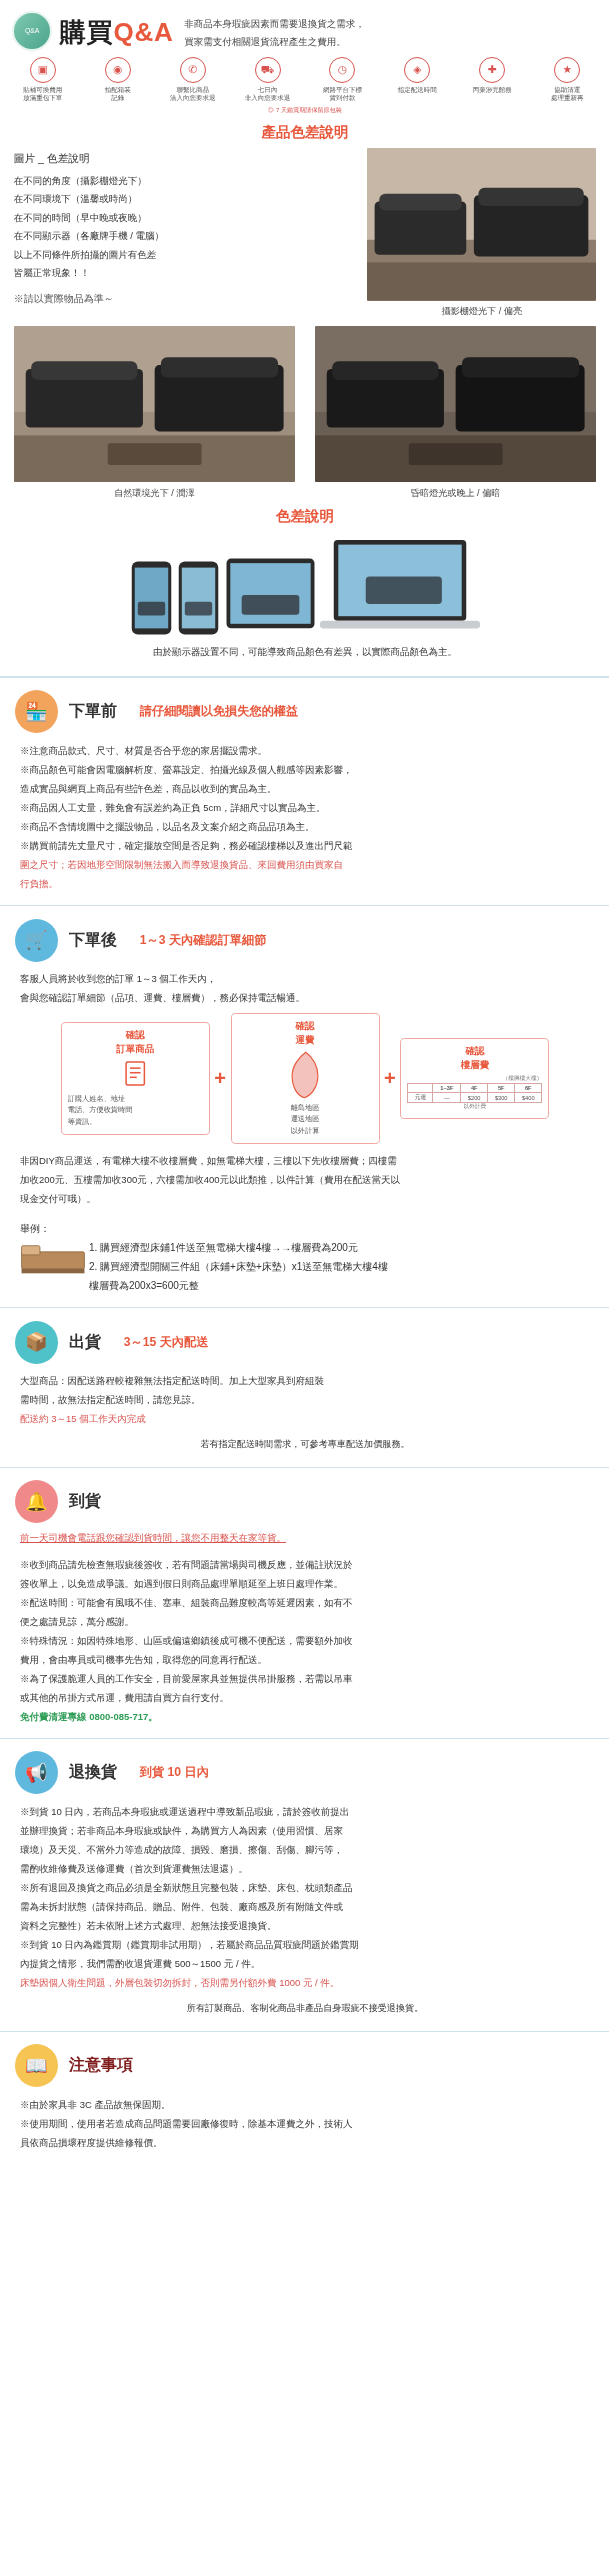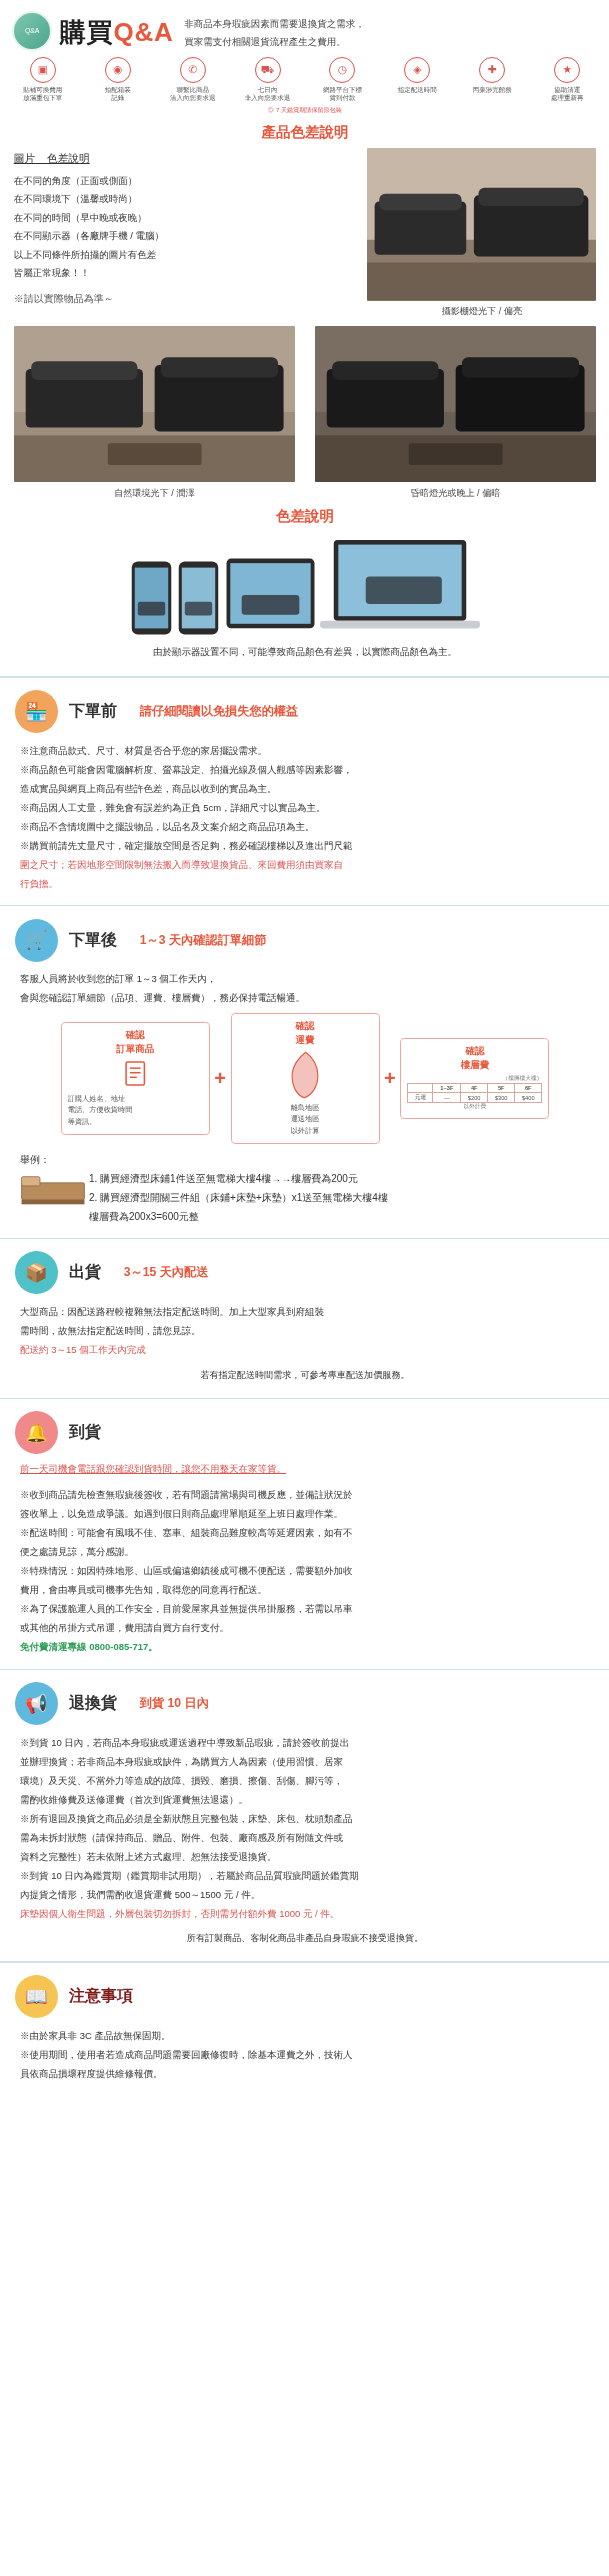--- a/index.html
+++ b/index.html
@@ -155,24 +155,24 @@
       <div style="white-space:pre-line">協助清運
 處理重新再</div>
     </div>
   </div>
   <div class="strip-note">◎ 7 天鑑賞期請保留原包裝</div>
 
   <div class="center-title">產品色差說明</div>
 
   <div class="cd-wrap">
     <div class="cd-text">
-      <div style="font-size:10.7px;margin-bottom:3px;text-decoration:underline;">
+      <div style="font-size:10.7px;margin-bottom:3px;">
         <span>圖片 _ 色差說明</span>
       </div>
-      <div>在不同的角度（正面或側面）</div>
+      <div>在不同的角度（攝影棚燈光下）</div>
       <div>在不同環境下（溫馨或時尚）</div>
       <div>在不同的時間（早中晚或夜晚）</div>
       <div>在不同顯示器（各廠牌手機 / 電腦）</div>
       <div>以上不同條件所拍攝的圖片有色差</div>
       <div>皆屬正常現象！！</div>
       <div class="cd-note">※請以實際物品為準～</div>
     </div>
     <div class="cd-photo">
       <svg class="photo" viewBox="0 0 300 200" preserveAspectRatio="none">
         <rect width="300" height="200" fill="#b8a898"></rect>
@@ -320,20 +320,25 @@
           <td>$200</td>
           <td>$300</td>
           <td>$400</td>
         </tr>
       </tbody>
         </table>
       <div class="mini-cap" style="text-align:center">以外計費</div>
     </div>
   </div>
 
+  <div class="body-text" style="padding-top:4.6px">
+    <div>非因DIY商品運送，有電梯大樓不收樓層費，如無電梯大樓，三樓以下先收樓層費；四樓需</div>
+    <div>加收200元、五樓需加收300元，六樓需加收400元以此類推，以件計算（費用在配送當天以</div>
+    <div>現金交付可哦）。</div>
+  </div>
 
   <div class="ex-wrap">
     <div>舉例：</div>
     <div class="ex-row">
       <svg class="ex-img" viewBox="0 0 86 56">
         <rect x="2" y="18" width="82" height="22" rx="2" fill="#b98a5a" stroke="#8a6540"></rect>
         <rect x="2" y="10" width="24" height="12" rx="2" fill="#d9b184" stroke="#8a6540"></rect>
         <rect x="2" y="40" width="82" height="6" fill="#8a6540"></rect>
       </svg>
       <div>

